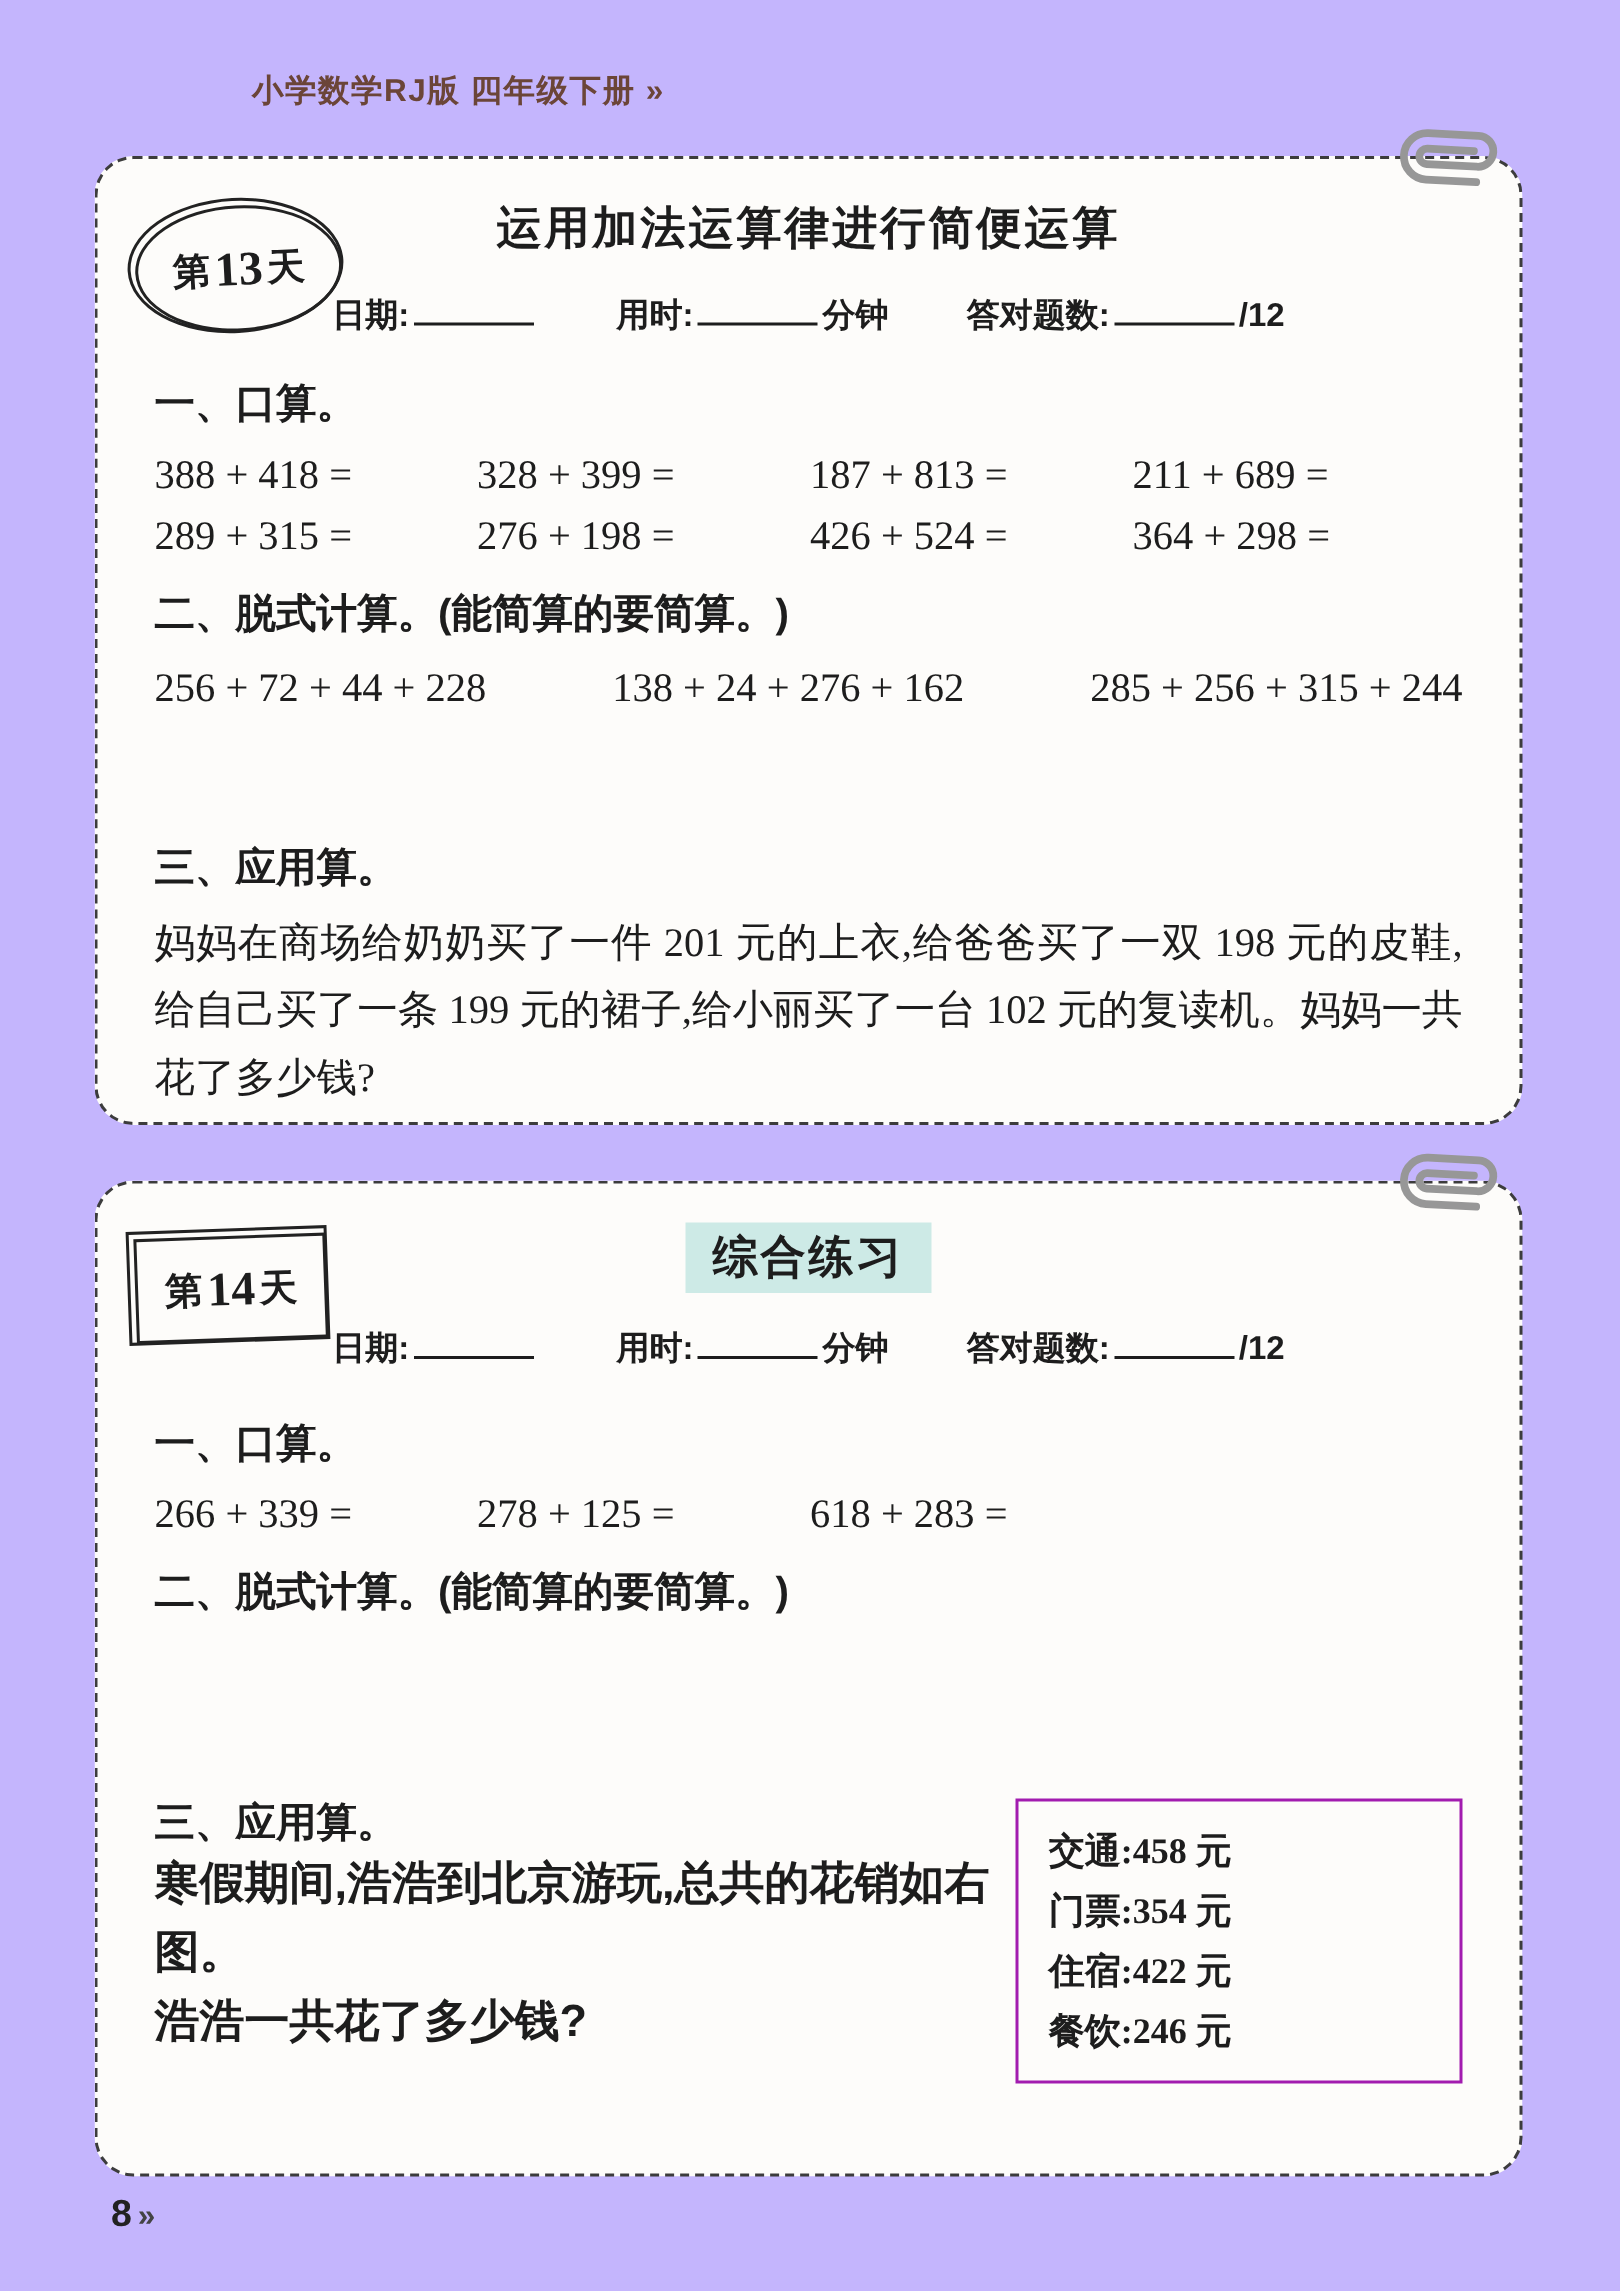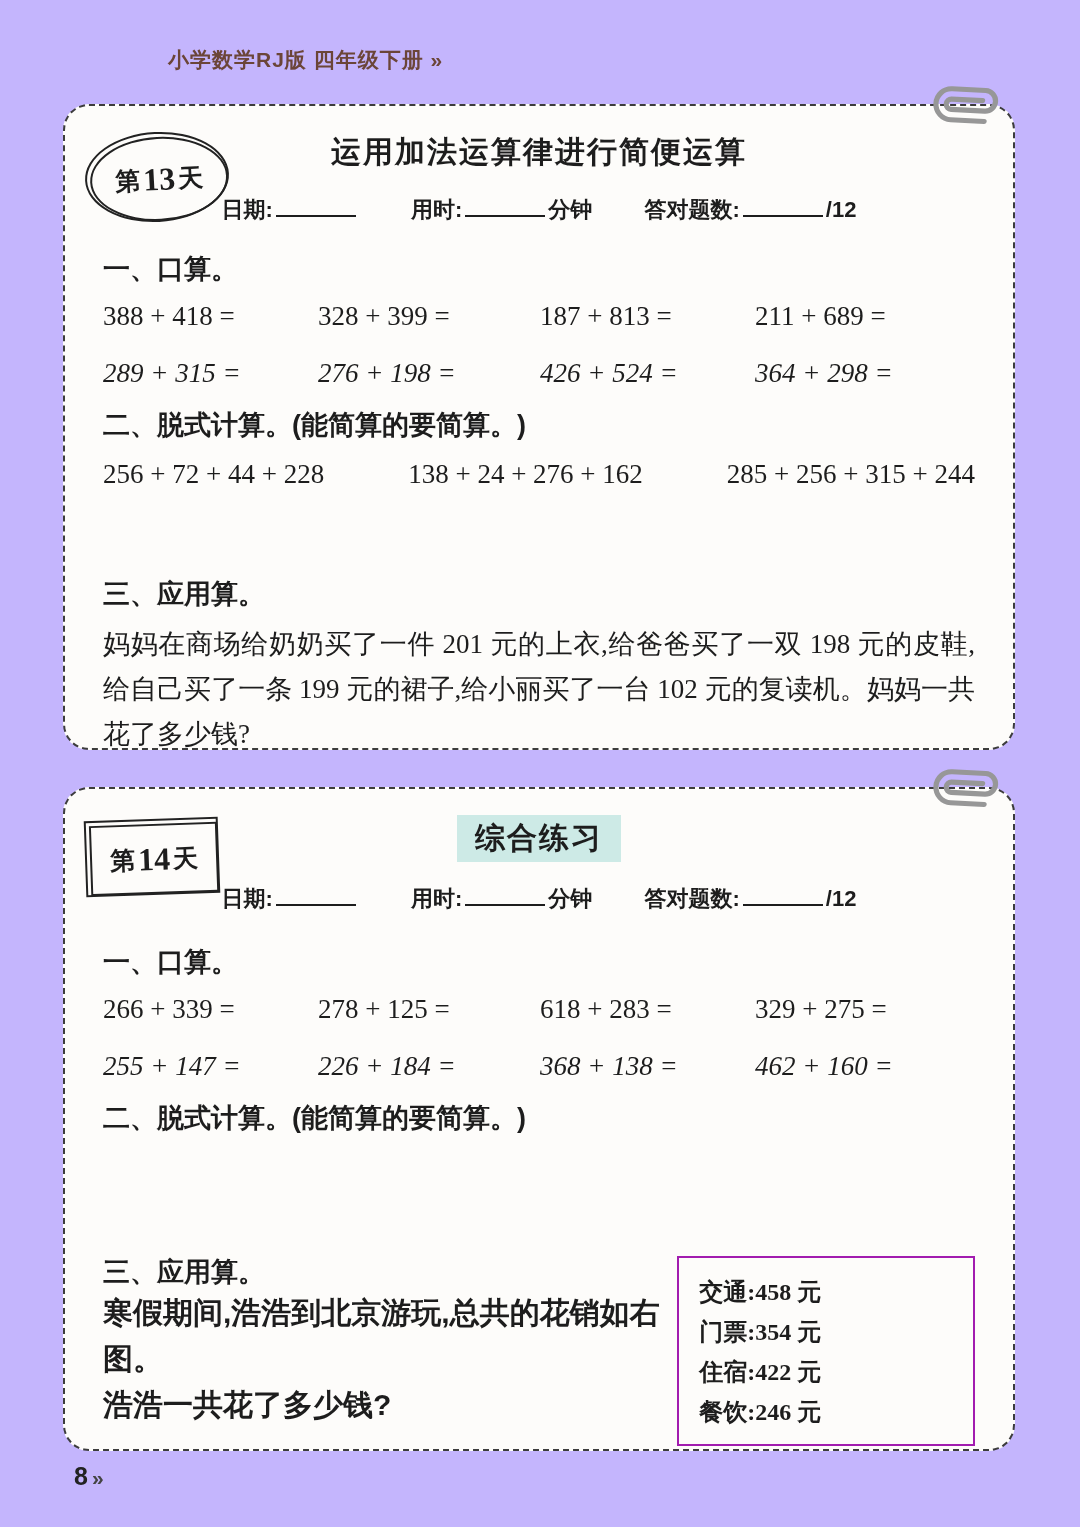--- a/index.html
+++ b/index.html
@@ -54,21 +54,21 @@
   .blank{
     display:inline-block;width:80px;height:18px;
     border-bottom:2px solid #1d1d1d;margin:0 3px;vertical-align:baseline;
   }
   .sec-heading{font-size:27px;font-weight:800;margin-top:26px;}
   .mt30{margin-top:30px;}
   .oral-grid{
     display:grid;grid-template-columns:215px 222px 215px 1fr;
     margin-top:14px;font-family:"Liberation Serif","DejaVu Serif",serif;font-size:27px;
   }
-  .oral-grid.second{margin-top:26px;font-style:italic;}
+  .oral-grid.second{margin-top:10px;}
   .tuoshi-row{
     display:flex;justify-content:space-between;margin-top:16px;
     font-family:"Liberation Serif","DejaVu Serif",serif;font-size:27px;
   }
   .spacer13{height:86px;}
   .spacer14{height:118px;}
   .para{
     margin-top:10px;font-size:27px;line-height:45px;text-align:justify;
     font-family:"Liberation Serif","DejaVu Serif",serif;
   }
@@ -178,27 +178,20 @@
         <span class="meta-label gap">用时:</span><span class="blank"></span><span class="meta-label">分钟</span>
         <span class="meta-label gap">答对题数:</span><span class="blank"></span><span class="meta-label">/12</span>
       </div>
 
       <div class="sec-heading mt30">一、口算。</div>
 
       <div class="oral-grid">
         <span class="expr">266 + 339 =</span>
         <span class="expr">278 + 125 =</span>
         <span class="expr">618 + 283 =</span>
-        <span class="expr">329 + 275 =</span>
-      </div>
-      <div class="oral-grid second">
-        <span class="expr">255 + 147 =</span>
-        <span class="expr">226 + 184 =</span>
-        <span class="expr">368 + 138 =</span>
-        <span class="expr">462 + 160 =</span>
       </div>
 
       <div class="sec-heading" style="margin-top:18px;">二、脱式计算。(能简算的要简算。)</div>
 
 
       <div class="spacer14"></div>
 
       <div class="s3-flex">
         <div class="s3-left">
           <div class="sec-heading">三、应用算。</div>

